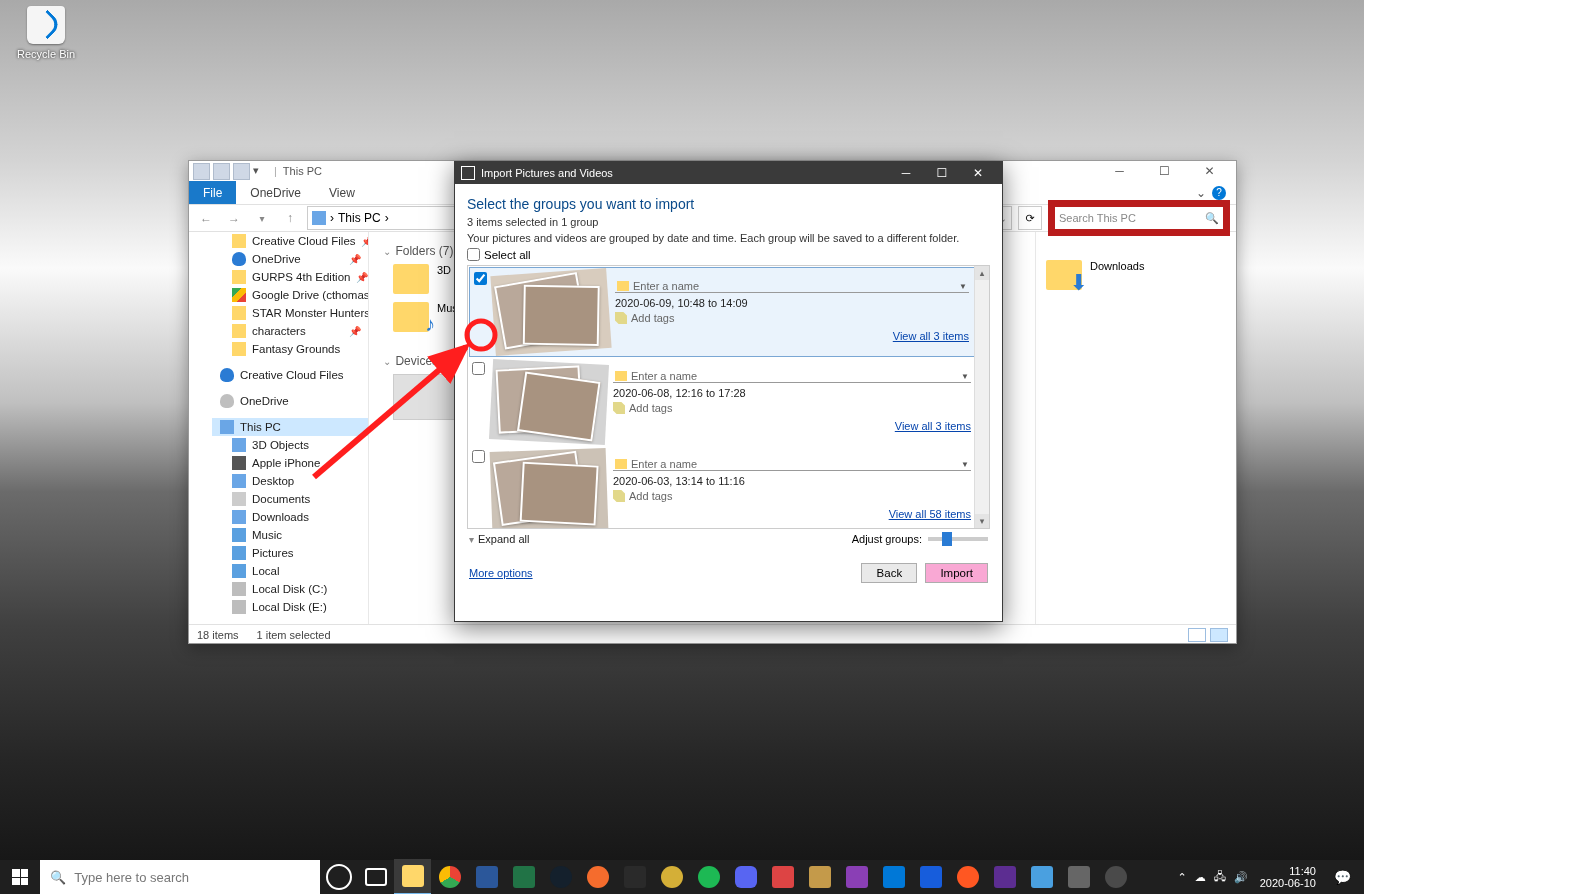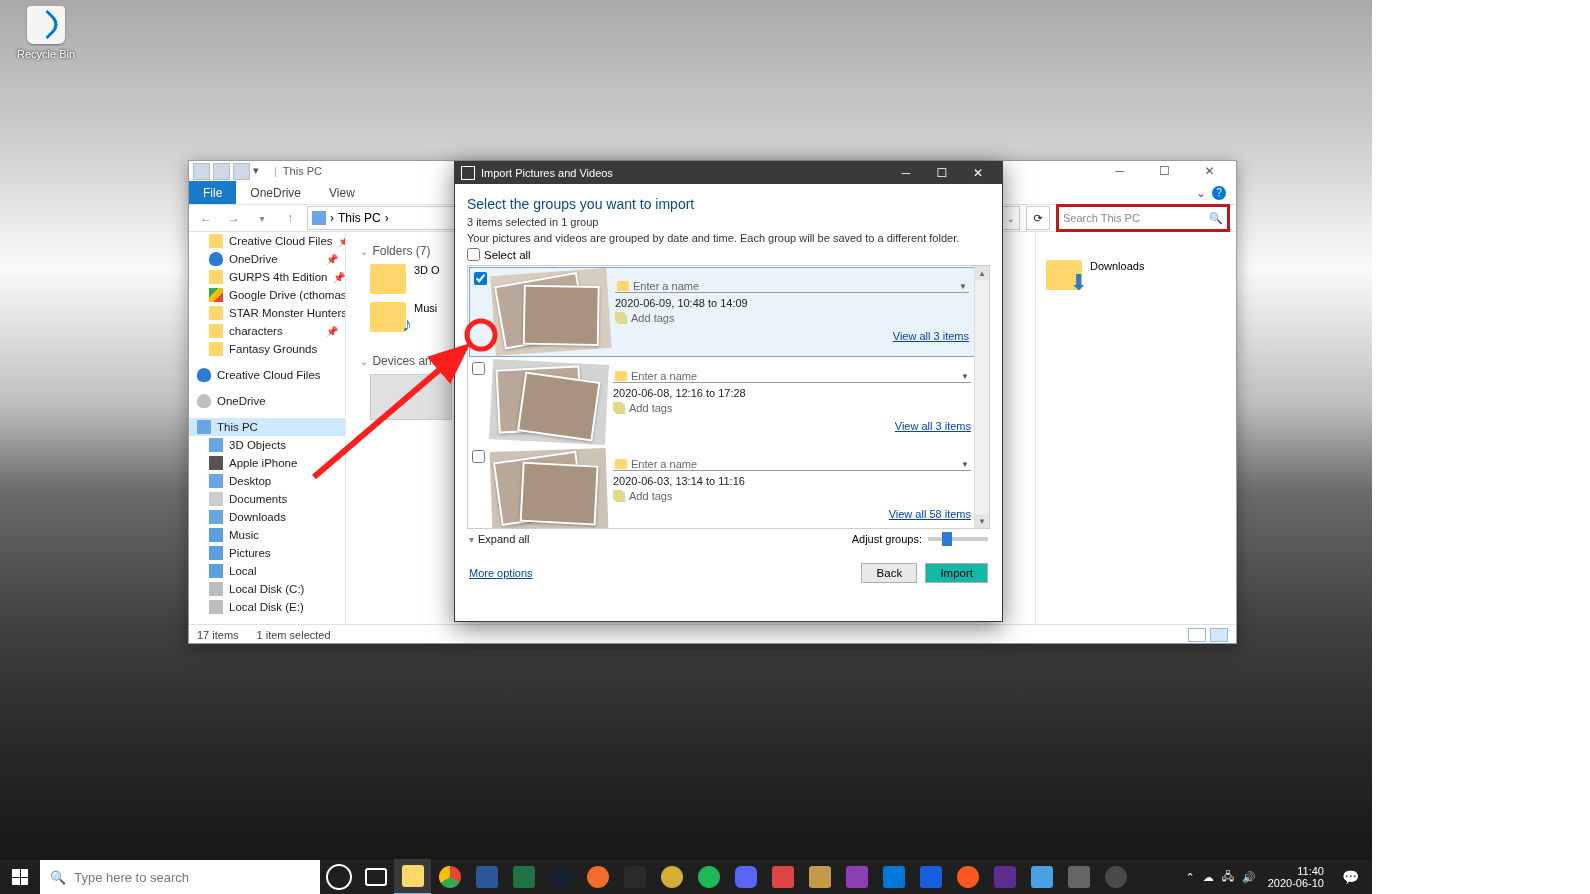--- a/index.html
+++ b/index.html
@@ -1,21 +1,20 @@
 <!DOCTYPE html>
 <html><head>
 <meta charset="utf-8">
 <style>
   html, body { margin:0; padding:0; width:1590px; height:894px; font-family:"Segoe UI", Tahoma, sans-serif; overflow:hidden; }
   
   .desktop {
     width:1364px; height:894px; position:relative;
     background:
       linear-gradient(to bottom, #a9a9a9 0%, #d4d4d4 18%, #fafafa 30%, #c0c0c0 45%, #6b6b6b 55%, #404040 70%, #262626 85%, #121212 100%);
-    padding-left: 8px;
   }
   
   .recycle { position:absolute; top:6px; left:8px; width:76px; text-align:center; color:#fff; font-size:11px; text-shadow:0 0 3px #000; }
   .recycle .bin { width:38px;height:38px;margin:0 auto 4px; background:#f5f5f5;border-radius:4px 4px 6px 6px; position:relative; box-shadow:0 1px 2px rgba(0,0,0,.4);}
   .recycle .bin::before{content:"";position:absolute;top:8px;left:10px;width:18px;height:18px;border:3px solid #0078d7;border-left:none;border-top:none;transform:rotate(-45deg);border-radius:0 0 12px 0;}
   
   .explorer {
     position:absolute; left:188px; top:160px; width:1047px; height:482px;
     background:#fff; border:1px solid #9a9a9a; box-shadow:0 4px 16px rgba(0,0,0,.35);
   }
@@ -28,23 +27,23 @@
   .ribbon { height:23px; background:#fff; border-bottom:1px solid #e1e1e1; display:flex; align-items:stretch; font-size:12px;}
   .ribbon .file{background:#1979ca;color:#fff;padding:0 14px;display:flex;align-items:center;}
   .ribbon .tab{padding:0 14px;display:flex;align-items:center;color:#444;}
   .ribbon .help{margin-left:auto;padding:0 10px;display:flex;align-items:center;color:#555;gap:6px;}
   .help .q{width:14px;height:14px;border-radius:50%;background:#0078d7;color:#fff;font-size:10px;display:flex;align-items:center;justify-content:center;}
   .addrrow { height:26px; display:flex; align-items:center; padding:0 6px; gap:6px; border-bottom:1px solid #e1e1e1;font-size:12px;}
   .navbtn{width:22px;height:22px;display:flex;align-items:center;justify-content:center;color:#888;}
   .addrbar{flex:1;height:22px;border:1px solid #ccc;display:flex;align-items:center;padding:0 4px;gap:4px;}
   .pcicon{width:14px;height:14px;background:#6aa6e6;}
   .refresh{width:22px;height:22px;border:1px solid #ccc;display:flex;align-items:center;justify-content:center;font-size:11px;}
-  .searchbox{width:160px;height:22px;border:3px solid #b91c1c;display:flex;align-items:center;padding:0 4px;font-size:11px;color:#888;justify-content:space-between;}
+  .searchbox{width:160px;height:22px;border:7px solid #b91c1c;display:flex;align-items:center;padding:0 4px;font-size:11px;color:#888;justify-content:space-between;}
   .searchbox .mag{margin-left:auto;}
-  .body{display:flex;height:calc(100% - 20px - 23px - 27px - 20px);}
+  .body{display:flex;height:calc(100% - 20px - 23px - 27px - 20px);margin-left:23px;}
   .sidebar{width:156px;overflow:hidden;background:#fff;}
   .side-item{display:flex;align-items:center;gap:6px;padding:2px 6px 2px 20px;font-size:11.5px;color:#222;white-space:nowrap;}
   .side-item.sel{background:#cde8ff;}
   .sicon{width:14px;height:14px;flex:none;}
   .ico-folder{background:#ffd76a;}
   .ico-cloud-blue{background:#2a7bd4;border-radius:50% 50% 40% 40%;}
   .ico-cloud-gray{background:#bfbfbf;border-radius:50% 50% 40% 40%;}
   .ico-gdrive{background:linear-gradient(135deg,#34a853 33%,#fbbc05 33% 66%,#ea4335 66%);}
   .ico-pc{background:#6aa6e6;}
   .ico-3d{background:#6aa6e6;}
@@ -103,21 +102,21 @@
   .tagline{display:flex;gap:4px;align-items:center;color:#666;}
   .tagico{width:12px;height:12px;background:#e2d88a;clip-path:polygon(0 0,70% 0,100% 30%,100% 100%,30% 100%,0 70%);}
   .viewall{float:right;color:#0645ad;text-decoration:underline;cursor:pointer;margin-top:6px;}
   .footer1{display:flex;align-items:center;margin:4px 14px;font-size:11px;}
   .footer1 .chev{font-size:10px;margin-right:4px;}
   .slider{width:60px;height:4px;background:#ccc;position:relative;margin-left:6px;}
   .slider .knob{position:absolute;left:14px;top:-5px;width:10px;height:14px;background:#2a7bd4;}
   .footer2{display:flex;align-items:center;margin:18px 14px 10px;font-size:11px;}
   .morelink{color:#0645ad;text-decoration:underline;}
   .btn{min-width:56px;padding:3px 14px;background:#e9e9e9;border:1px solid #adadad;font-size:11.5px;margin-left:8px;}
-  .btn.primary{background:#14b8a6;}
+  .btn.primary{background:#f9a8d4;}
 
   
   .anno{position:absolute;left:314px;top:322px;pointer-events:none;}
   .anno svg{overflow:visible;}
 
   
   .taskbar{position:absolute;left:0;right:0;bottom:0;height:34px;background:#1f1f1f;display:flex;align-items:stretch;}
   .start{width:40px;display:flex;align-items:center;justify-content:center;}
   .winlogo{width:16px;height:16px;display:grid;grid-template:1fr 1fr/1fr 1fr;gap:1px;}
   .winlogo span{background:#fff;}
@@ -306,21 +305,21 @@
       </div>
       <div class="rightpane">
         <div style="height:28px"></div>
         <div class="itm" style="margin-left:10px">
             <div class="bigdl"></div>
             <span>Downloads</span>
           </div>
       </div>
     </div>
     <div class="status">
-      <span>17 items</span>
+      <span>18 items</span>
       <span>1 item selected</span>
       <div class="views">
           <span></span>
           <span class="on"></span>
         </div>
     </div>
   </div>
 
   <div class="import">
     <div class="dtitle">

